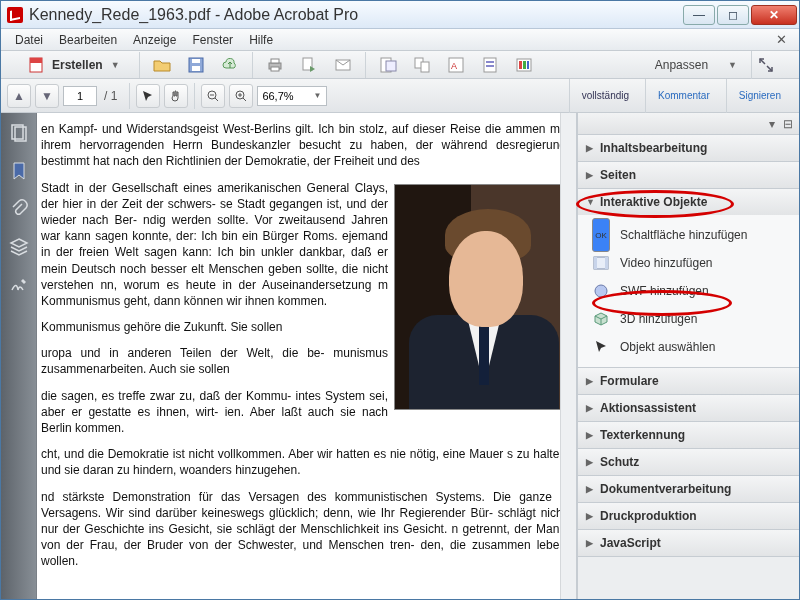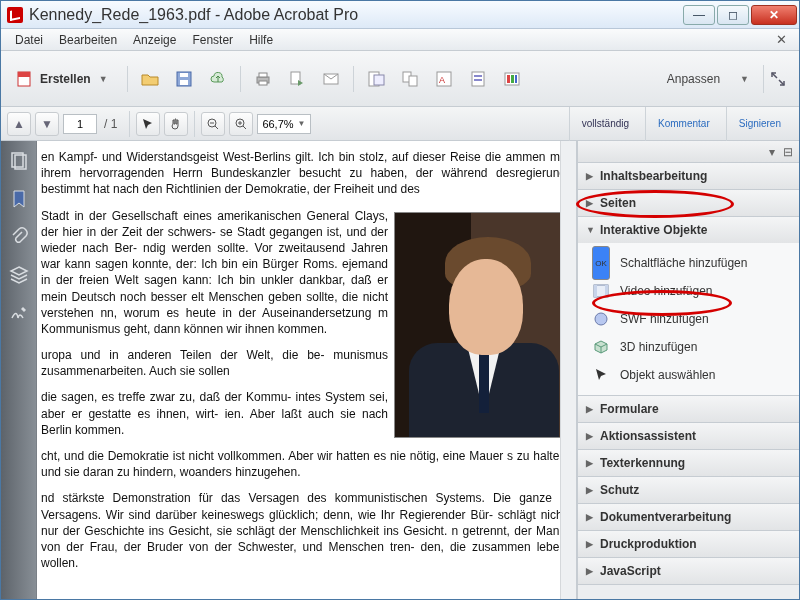--- a/index.html
+++ b/index.html
@@ -14,35 +14,35 @@
 .titlebar .spacer { flex: 1; }
 .winbtn { width: 32px; height: 20px; margin-left: 2px; border: 1px solid #8aa; background: linear-gradient(#f5f9fc,#d9e6f2); border-radius: 3px; display: flex; align-items: center; justify-content: center; font-size: 12px; color: #345; }
 .winbtn.close { background: linear-gradient(#f08070,#c83020); color: #fff; width: 46px; border-color: #a03020; }
 .winbtn.close span { font-weight: bold; }
 
 .menubar { height: 22px; background: linear-gradient(#fafbfc,#e7ebef); border-bottom: 1px solid #c6ccd2; display: flex; align-items: center; padding: 0 6px; font-size: 12px; color: #333; }
 .menubar .mitem { padding: 2px 8px; cursor: default; }
 .menubar .spacer { flex: 1; }
 .menubar .menux { padding: 0 6px; font-size: 13px; color: #555; }
 
-.toolbar { height: 56px; background: linear-gradient(#f6f7f8,#e4e7ea); border-bottom: 1px solid #c6ccd2; display: flex; align-items: center; padding: 0 8px; gap: 6px; }
+.toolbar { height: 28px; background: linear-gradient(#f6f7f8,#e4e7ea); border-bottom: 1px solid #c6ccd2; display: flex; align-items: center; padding: 0 20px; gap: 6px; }
 .tbtn { height: 28px; min-width: 28px; border: 1px solid transparent; border-radius: 3px; display: flex; align-items: center; justify-content: center; background: transparent; }
 .tb-icon { width: 18px; height: 18px; display: block; }
 .create-btn { padding: 0 10px 0 6px; gap: 6px; font-size: 12px; color: #333; font-weight: bold; }
 .create-btn .caret { font-size: 9px; color: #666; margin-left: 2px; }
 .sep { width: 1px; height: 26px; background: #cdd3d8; margin: 0 2px; }
 .toolbar .spacer { flex: 1; }
 .anpassen { font-size: 12px; color: #444; padding: 0 8px; display: flex; align-items: center; gap: 20px; }
 .expand { width: 28px; height: 28px; border-left: 1px solid #cdd3d8; display: flex; align-items: center; justify-content: center; }
 
 .navbar { height: 34px; background: linear-gradient(#f4f5f6,#e2e5e8); border-bottom: 1px solid #c6ccd2; display: flex; align-items: center; padding: 0 6px; gap: 4px; font-size: 12px; }
 .navbtn { width: 24px; height: 24px; border: 1px solid #c8ccd0; border-radius: 3px; background: linear-gradient(#fdfdfd,#e8eaec); display: flex; align-items: center; justify-content: center; color: #667; }
 .pageinput { width: 34px; height: 20px; border: 1px solid #b9bfc4; background: #fff; text-align: center; font-size: 11px; }
 .pagecount { color: #555; margin: 0 6px 0 3px; }
-.zoombox { height: 20px; border: 1px solid #b9bfc4; background: #fff; padding: 0 4px; display: flex; align-items: center; gap: 4px; font-size: 11px; }
+.zoombox { height: 20px; border: 1px solid #b9bfc4; background: #fff; padding: 0 4px; display: flex; align-items: center; gap: 20px; font-size: 11px; }
 .zoombox .caret { font-size: 8px; color: #666; }
 .navbar .spacer { flex: 1; }
 .navtab { padding: 0 12px; height: 34px; display: flex; align-items: center; color: #335; border-left: 1px solid #cdd3d8; font-size: 10px; }
 .navtab.blue { color: #2a6bbf; }
 
 .main { flex: 1; display: flex; min-height: 0; }
 
 .leftrail { width: 36px; background: linear-gradient(90deg,#5d636a,#888f96); border-right: 1px solid #7a8087; display: flex; flex-direction: column; align-items: center; padding-top: 10px; gap: 18px; }
 .rail-icon { width: 20px; height: 20px; color: #d9dde1; }
 .rail-icon svg { width: 20px; height: 20px; }
@@ -284,20 +284,21 @@
         <p>en Kampf- und Widerstandsgeist West-Berlins gilt. Ich bin stolz, auf dieser Reise die ammen mit ihrem hervorragenden Herrn Bundeskanzler besucht zu haben, der während desregierung bestimmt hat nach den Richtlinien der Demokratie, der Freiheit und des</p>
         <div class="photo">
           <div class="bgsplit"></div>
             <div class="suit"></div>
             <div class="shirt"></div>
             <div class="tie"></div>
             <div class="hair"></div>
             <div class="face"></div>
         </div>
         <p>Stadt in der Gesellschaft eines amerikanischen General Clays, der hier in der Zeit der schwers- se Stadt gegangen ist, und der wieder nach Ber- ndig werden sollte. Vor zweitausend Jahren war kann sagen konnte, der: Ich bin ein Bürger Roms. ejemand in der freien Welt sagen kann: Ich bin unkler dankbar, daß er mein Deutsch noch besser elt Menschen geben sollte, die nicht verstehen nn, worum es heute in der Auseinandersetzung m Kommunismus geht, dann können wir ihnen kommen.</p>
+        <p>Kommunismus gehöre die Zukunft. Sie sollen</p>
         <p>uropa und in anderen Teilen der Welt, die be- munismus zusammenarbeiten. Auch sie sollen</p>
         <p>die sagen, es treffe zwar zu, daß der Kommu- intes System sei, aber er gestatte es ihnen, wirt- ien. Aber laßt auch sie nach Berlin kommen.</p>
         <p style="clear:both">cht, und die Demokratie ist nicht vollkommen. Aber wir hatten es nie nötig, eine Mauer s zu halten und sie daran zu hindern, woanders hinzugehen.</p>
         <p>nd stärkste Demonstration für das Versagen des kommunistischen Systems. Die ganze s Versagens. Wir sind darüber keineswegs glücklich; denn, wie Ihr Regierender Bür- schlägt nicht nur der Geschichte ins Gesicht, sie schlägt der Menschlichkeit ins Gesicht. n getrennt, der Mann von der Frau, der Bruder von der Schwester, und Menschen tren- den, die zusammen leben wollen.</p>
       </div>
       <div class="scrollbar-v"></div>
     </div>
 
     <div class="rightpanel">
       <div class="rphead">

